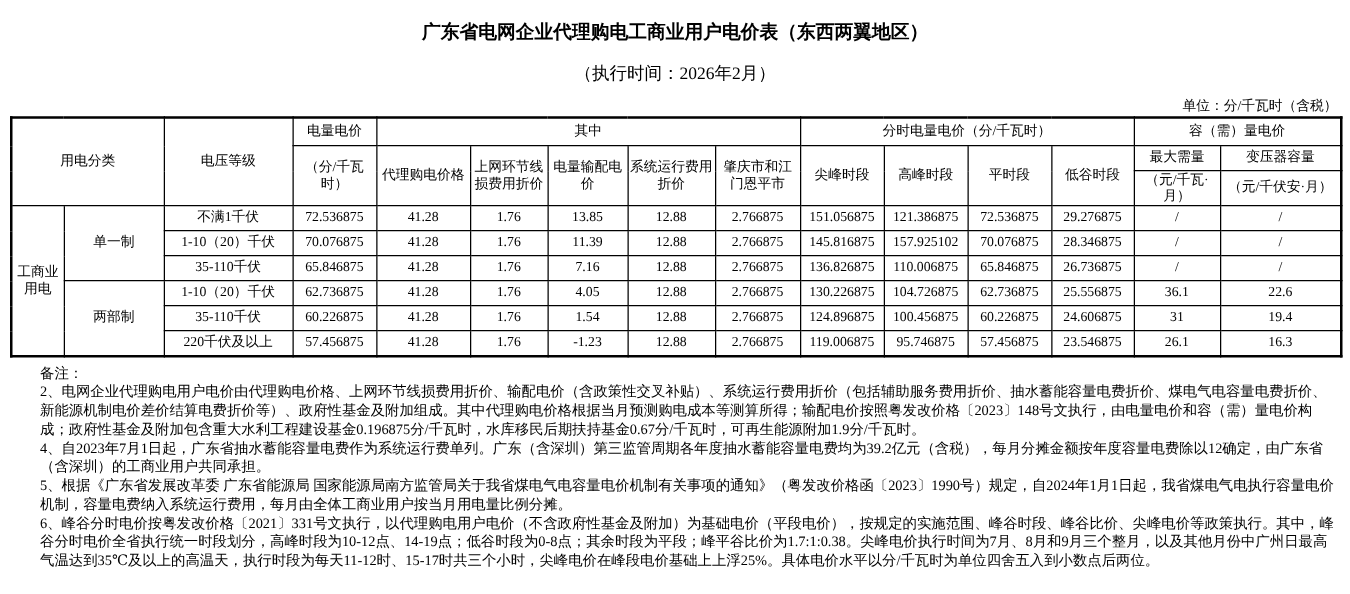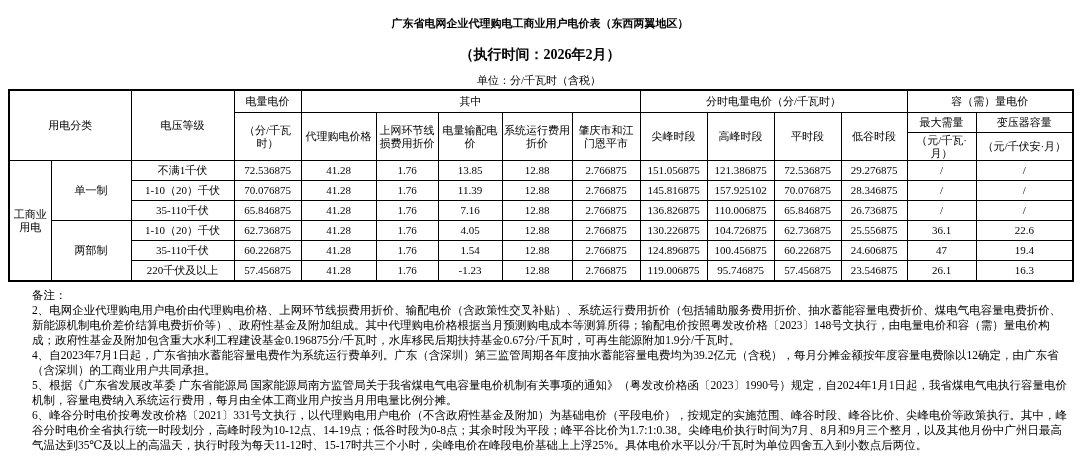--- a/index.html
+++ b/index.html
@@ -1,21 +1,21 @@
 <!DOCTYPE html>
 <html><head>
 <meta charset="utf-8">
 <style>
   html,body{margin:0;padding:0;background:#ffffff;color:#000;}
   body{width:1080px;height:475px;overflow:hidden;
        font-family:"Liberation Serif","DejaVu Serif",serif;}
   .page{padding:6px 8px 0 8px;}
-  .doc-title{text-align:center;font-size:11px;font-weight:bold;margin-top:10px;}
-  .doc-subtitle{text-align:center;font-size:14px;font-weight:bold;margin-top:15px;}
-  .unit-note{text-align:center;font-size:11px;margin:9px 2px 1px 0;}
+  .doc-title{text-align:center;font-size:15px;font-weight:bold;margin-top:10px;}
+  .doc-subtitle{text-align:center;font-size:14px;font-weight:normal;margin-top:15px;}
+  .unit-note{text-align:right;font-size:11px;margin:9px 2px 1px 0;}
   table.price{width:1064px;border-collapse:collapse;table-layout:fixed;
               font-size:11px;text-align:center;border:2px solid #000;}
   table.price td{border:1px solid #000;padding:0 1px;line-height:1.15;
                  overflow:hidden;vertical-align:middle;}
   tr.hrow-a td{height:21px;}
   tr.hrow-b td{height:19px;}
   tr.hrow-c td{height:27px;}
   tbody tr td{height:19px;}
   .notes{width:1064px;font-size:11.5px;line-height:15px;margin-top:6px;
          text-align:left;}
@@ -144,21 +144,21 @@
         <td>60.226875</td>
         <td>41.28</td>
         <td>1.76</td>
         <td>1.54</td>
         <td>12.88</td>
         <td>2.766875</td>
         <td>124.896875</td>
         <td>100.456875</td>
         <td>60.226875</td>
         <td>24.606875</td>
-        <td>47</td>
+        <td>31</td>
         <td>19.4</td>
       </tr>
       <tr>
         <td>220千伏及以上</td>
         <td>57.456875</td>
         <td>41.28</td>
         <td>1.76</td>
         <td>-1.23</td>
         <td>12.88</td>
         <td>2.766875</td>

